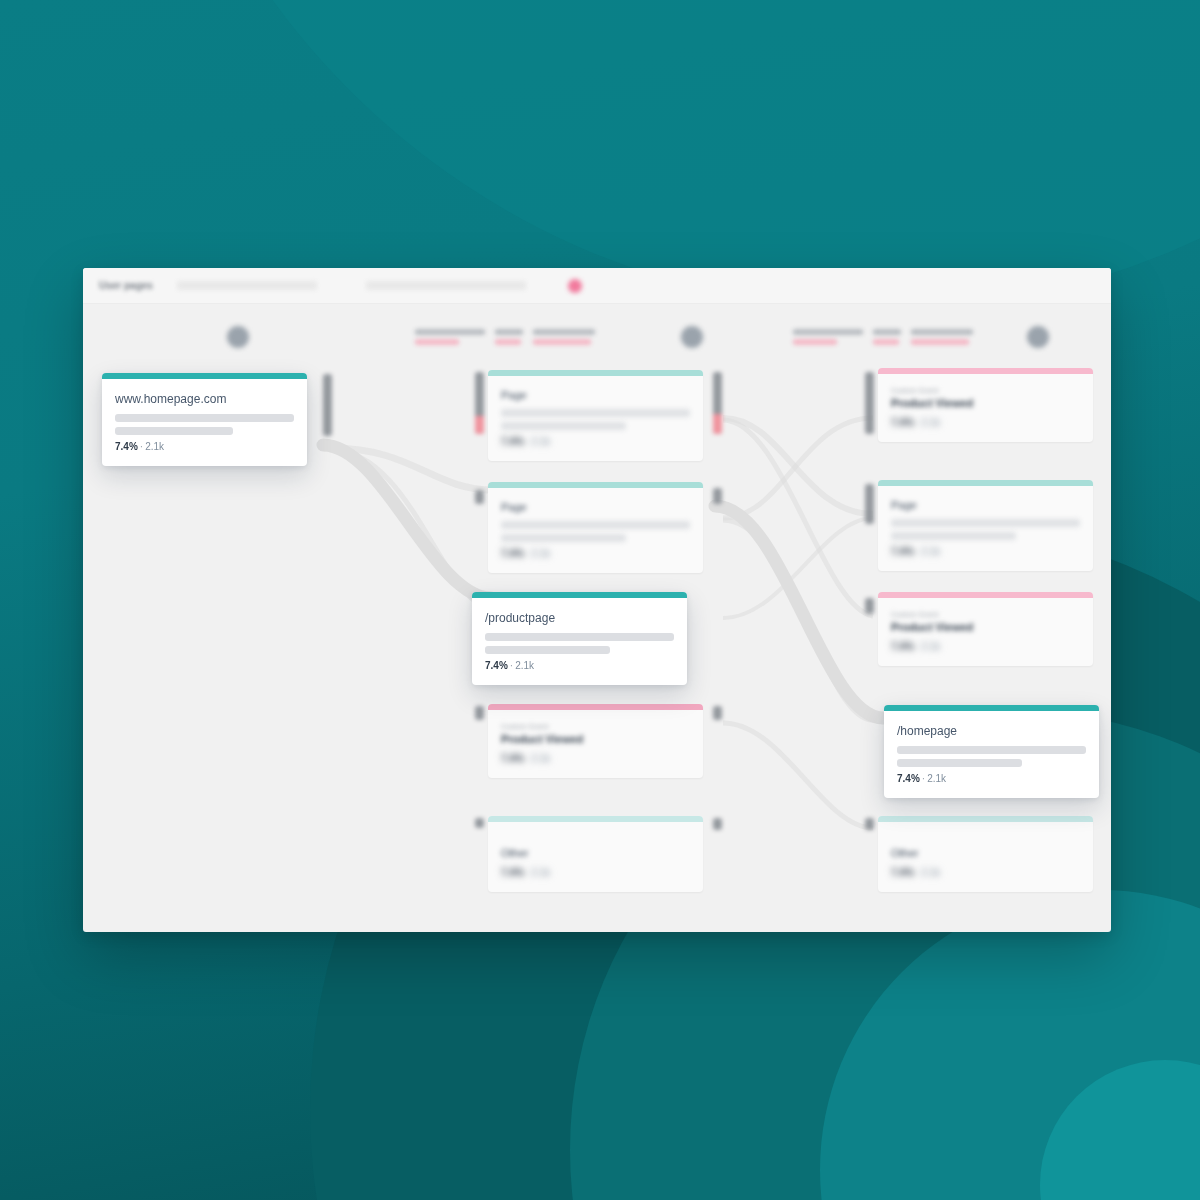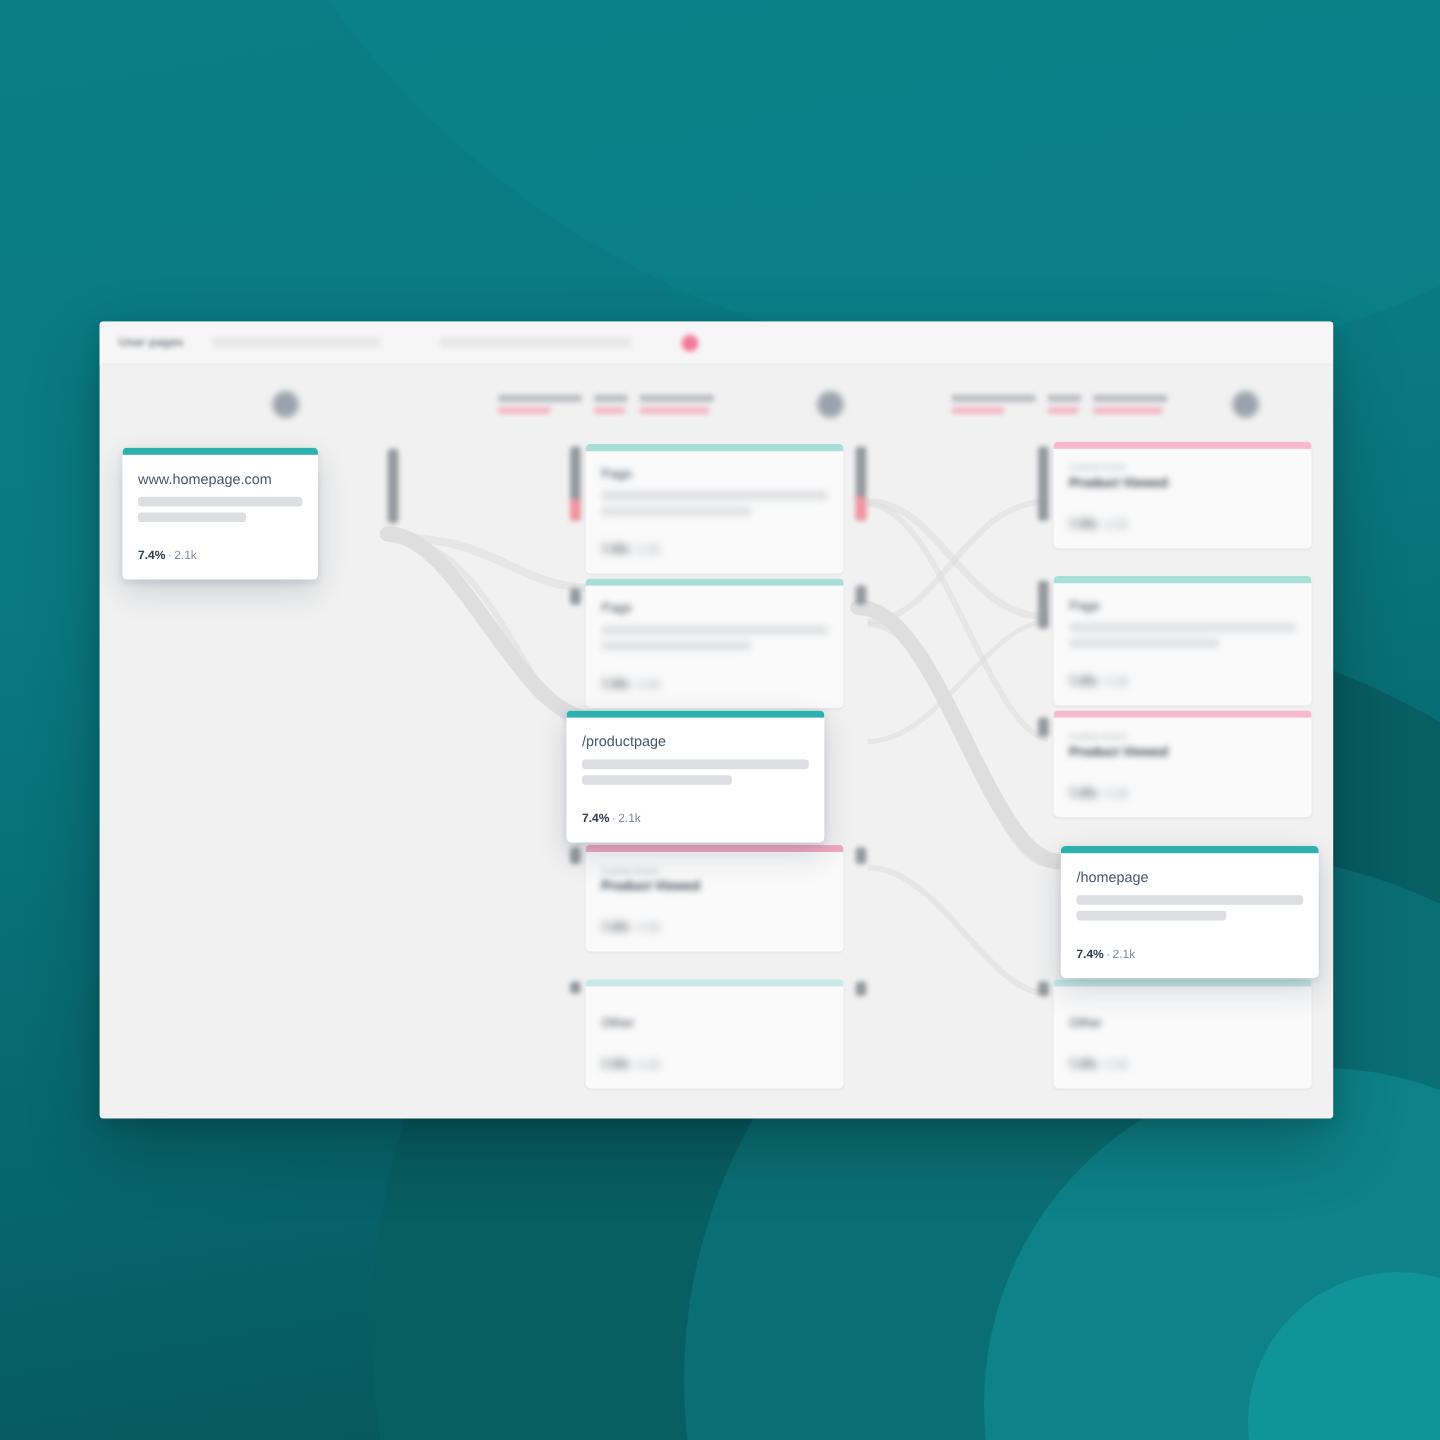--- a/index.html
+++ b/index.html
@@ -130,21 +130,21 @@
     box-shadow: 0 1px 2px rgba(0,0,0,.05);
   }
   .card.dim .body * { filter: blur(2.6px); }
 
   .lbl-small { font-size: 7px; color: #9aa0a8; letter-spacing: .3px; margin-bottom: 3px; }
   .lbl-title { font-size: 11px; color: #3d4b5c; margin-bottom: 8px; }
   .lbl-title.bold { font-weight: 700; color: #2f3b49; }
   .skel { height: 8px; border-radius: 3px; background: #dfe1e4; margin-bottom: 5px; }
   .skel.w1 { width: 100%; }
   .skel.w2 { width: 66%; }
-  .stats { font-size: 10px; color: #6f7c8b; margin-top: 23px; }
+  .stats { font-size: 10px; color: #6f7c8b; margin-top: 6px; }
   .stats b { color: #2f3b49; font-weight: 700; }
   .stats .sep { color: #9aa3ad; margin: 0 2px; }
   .stats .visits { color: #7f8d9c; }
 
   
   .card.focus {
     background: #ffffff;
     box-shadow: 0 10px 26px rgba(20,40,60,.16), 0 2px 6px rgba(20,40,60,.10);
     z-index: 40;
   }
@@ -284,21 +284,21 @@
       <span class="sq"></span>
     </div>
     <div class="handle" style="left:627px; top:224px;">
       <span class="sq"></span>
       <span class="sq red"></span>
     </div>
     <div class="handle" style="left:778px; top:440px;">
       <span class="sq" style="height:18px"></span>
     </div>
 
-    <div class="card focus" style="left:19px; top:105px; width:163px;">
+    <div class="card focus" style="left:19px; top:105px; width:205px;">
       <div class="bar" style="background:#2cb1ae"></div>
       <div class="body">
         <div class="lbl-title">www.homepage.com</div>
         <div class="skel w1"></div>
         <div class="skel w2"></div>
         <div class="stats">
           <b>7.4%</b><span class="sep">·</span><span class="visits">2.1k</span>
         </div>
       </div>
     </div>

